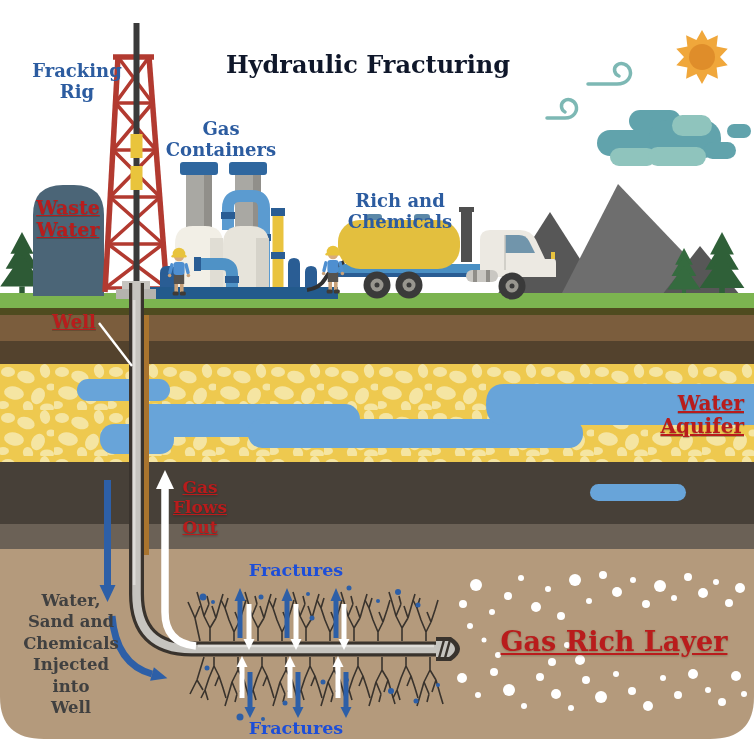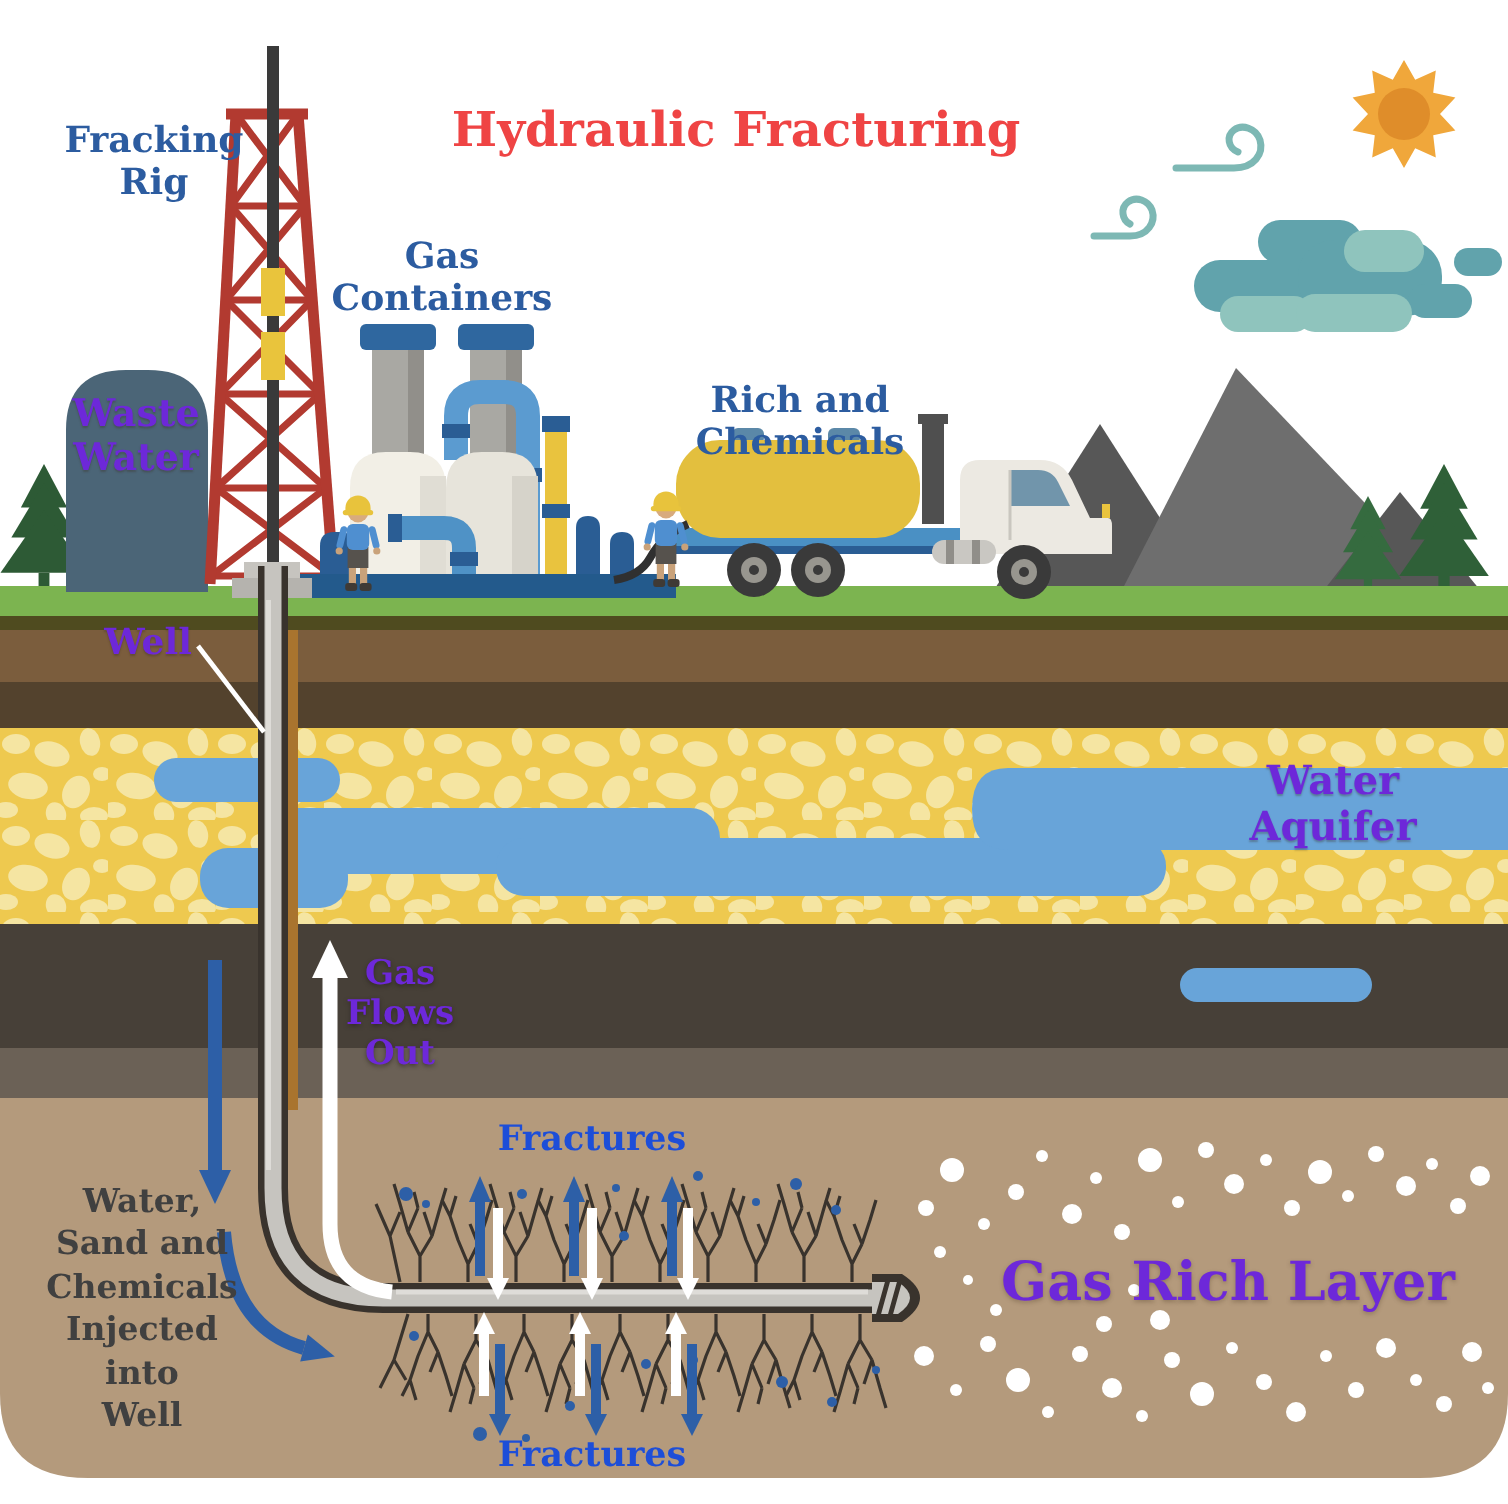--- a/index.html
+++ b/index.html
@@ -6,29 +6,29 @@
   .stage{
     position:relative;width:754px;height:752px;background:#ffffff;
     overflow:hidden;font-family:"DejaVu Serif",serif;
   }
   .scene{position:absolute;left:0;top:0;z-index:1;}
   .lbl{
     position:absolute;z-index:3;font-weight:bold;text-align:center;
     white-space:pre-line;line-height:1.17;pointer-events:none;
   }
   .title{left:0;top:0;width:736px;font-size:45px;line-height:1.05;color:#26375c;}
-  .subtitle{left:0;top:51px;width:736px;font-size:24px;color:#ef4444;text-align:center;}
+  .subtitle{left:0;top:51px;width:736px;font-size:24px;color:#0f172a;text-align:center;}
   .blue-lbl{color:#2c5ca0;font-size:18px;}
-  .white-lbl{color:#6d28d9;text-shadow:0 1px 1px rgba(60,50,35,.35);}
+  .white-lbl{color:#b91c1c;text-shadow:0 1px 1px rgba(60,50,35,.35);text-decoration:underline;}
   .lbl-drilling{left:27px;top:60px;width:100px;}
   .lbl-wastewater{left:33px;top:196px;width:70px;font-size:19px;}
   .lbl-gascontainers{left:161px;top:118px;width:120px;}
   .lbl-waterchem{left:305px;top:190px;width:190px;}
   .lbl-well{left:48px;top:311px;width:52px;font-size:18px;}
-  .lbl-aquifer{left:589px;top:379px;width:155px;font-size:20px;}
+  .lbl-aquifer{left:589px;top:392px;width:155px;font-size:20px;text-align:right;}
   .lbl-gasflows{left:169px;top:478px;width:62px;font-size:17px;text-shadow:0 1px 2px rgba(35,30,25,.55);}
   .lbl-injection{left:16px;top:590px;width:110px;font-size:16.5px;color:#404040;line-height:1.3;}
   .lbl-fractures{color:#1d4ed8;font-size:17.5px;width:110px;text-align:center;}
   .lbl-fractop{left:241px;top:560px;}
   .lbl-fracbottom{left:241px;top:718px;}
   .lbl-gasrich{left:489px;top:626px;width:250px;font-size:27px;text-shadow:0 1px 2px rgba(100,80,55,.45);}
 </style>
 </head>
 <body>
 

